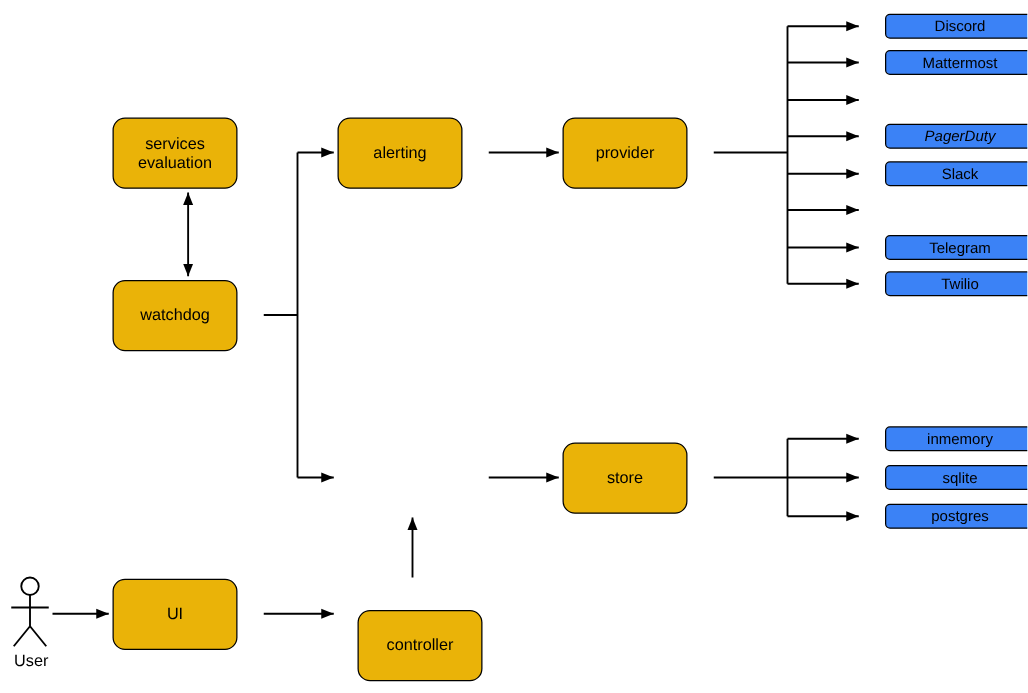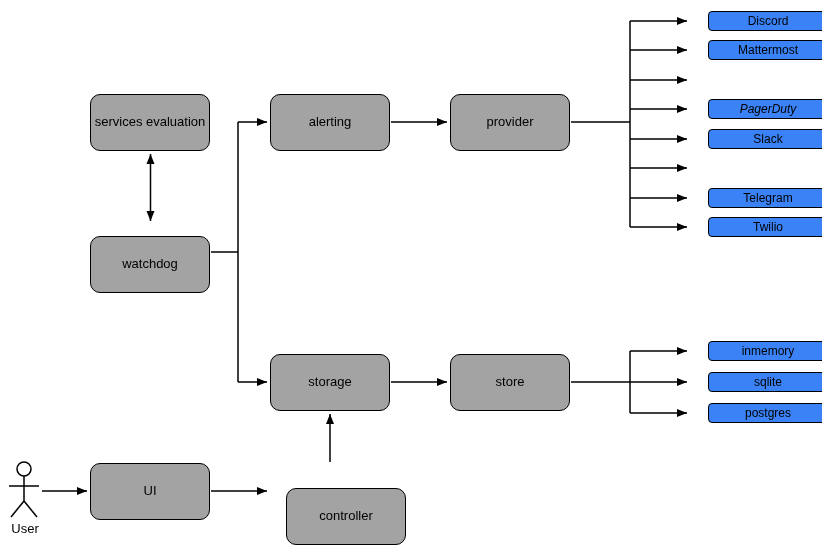--- a/index.html
+++ b/index.html
@@ -15,25 +15,25 @@
     background: #ffffff;
     overflow: hidden;
   }
   .connectors {
     position: absolute;
     left: 0; top: 0;
     width: 822px; height: 554px;
   }
   .node {
     position: absolute;
-    width: 120px;
+    width: 100px;
     height: 57px;
     border: 1.5px solid #000;
     border-radius: 10px;
-    background: #a3a3a3;
+    background: #eab308;
     display: flex;
     align-items: center;
     justify-content: center;
     font-size: 13px;
     text-align: center;
     line-height: 1.1;
     padding: 2px;
   }
   .leaf {
     position: absolute;
@@ -126,24 +126,23 @@
     <g stroke="#000" stroke-width="1.5" fill="none">
       <circle cx="24" cy="469" r="7"></circle>
       <line x1="24" y1="476" x2="24" y2="501"></line>
       <line x1="9" y1="486" x2="39" y2="486"></line>
       <line x1="24" y1="501" x2="11" y2="517"></line>
       <line x1="24" y1="501" x2="37" y2="517"></line>
     </g>
   </svg>
 
   <div class="node" style="left:90px; top:94px;">services evaluation</div>
-  <div class="node" style="left:90px; top:236px;">watchdog</div>
+  <div class="node" style="left:90px; top:224px;">watchdog</div>
   <div class="node" style="left:270px; top:94px;">alerting</div>
   <div class="node" style="left:450px; top:94px;">provider</div>
-  <div class="node" style="left:270px; top:354px;">storage</div>
   <div class="node" style="left:450px; top:354px;">store</div>
   <div class="node" style="left:90px; top:463px;">UI</div>
   <div class="node" style="left:270px; top:488px;margin-left:16px;">controller</div>
 
   <div class="leaf" style="top:11px;">Discord</div>
   <div class="leaf" style="top:40px;">Mattermost</div>
   <div class="leaf" style="top:99px;font-style:italic;">PagerDuty</div>
   <div class="leaf" style="top:129px;">Slack</div>
   <div class="leaf" style="top:188px;text-align:center;">Telegram</div>
   <div class="leaf" style="top:217px;">Twilio</div>

